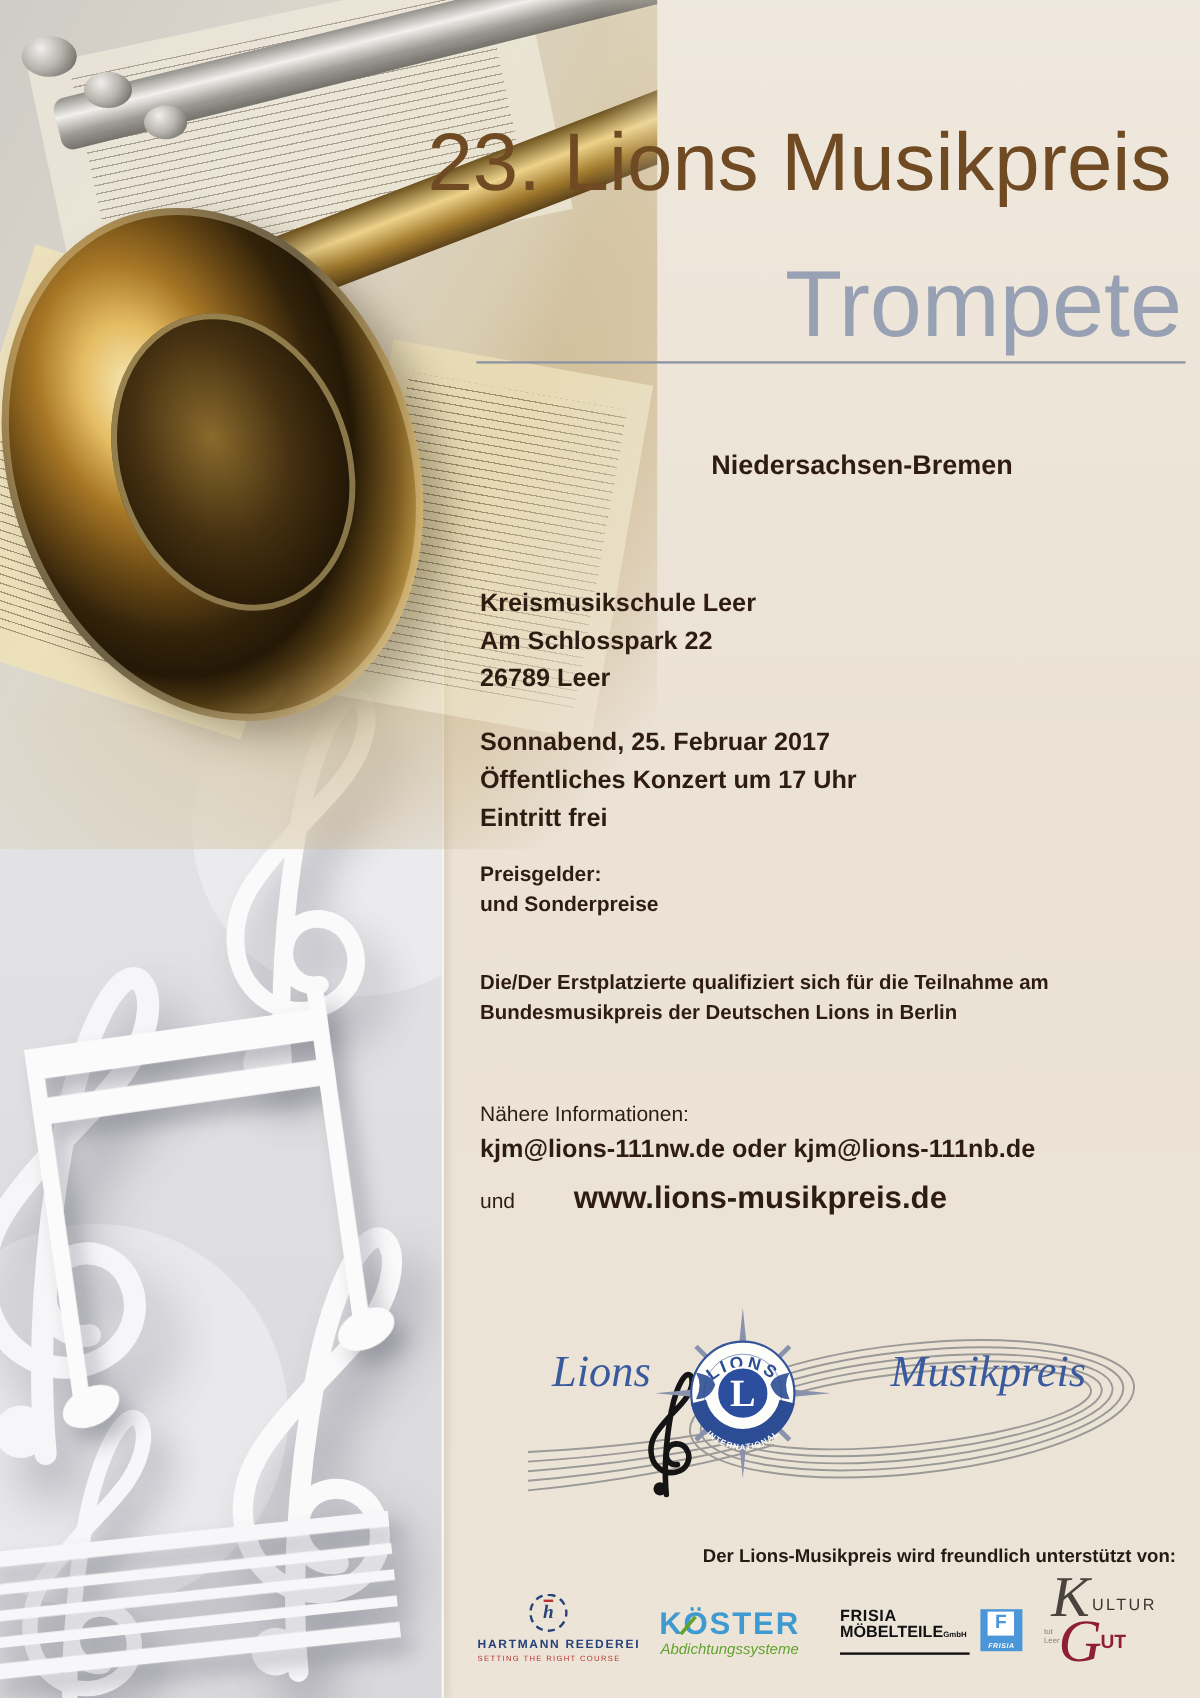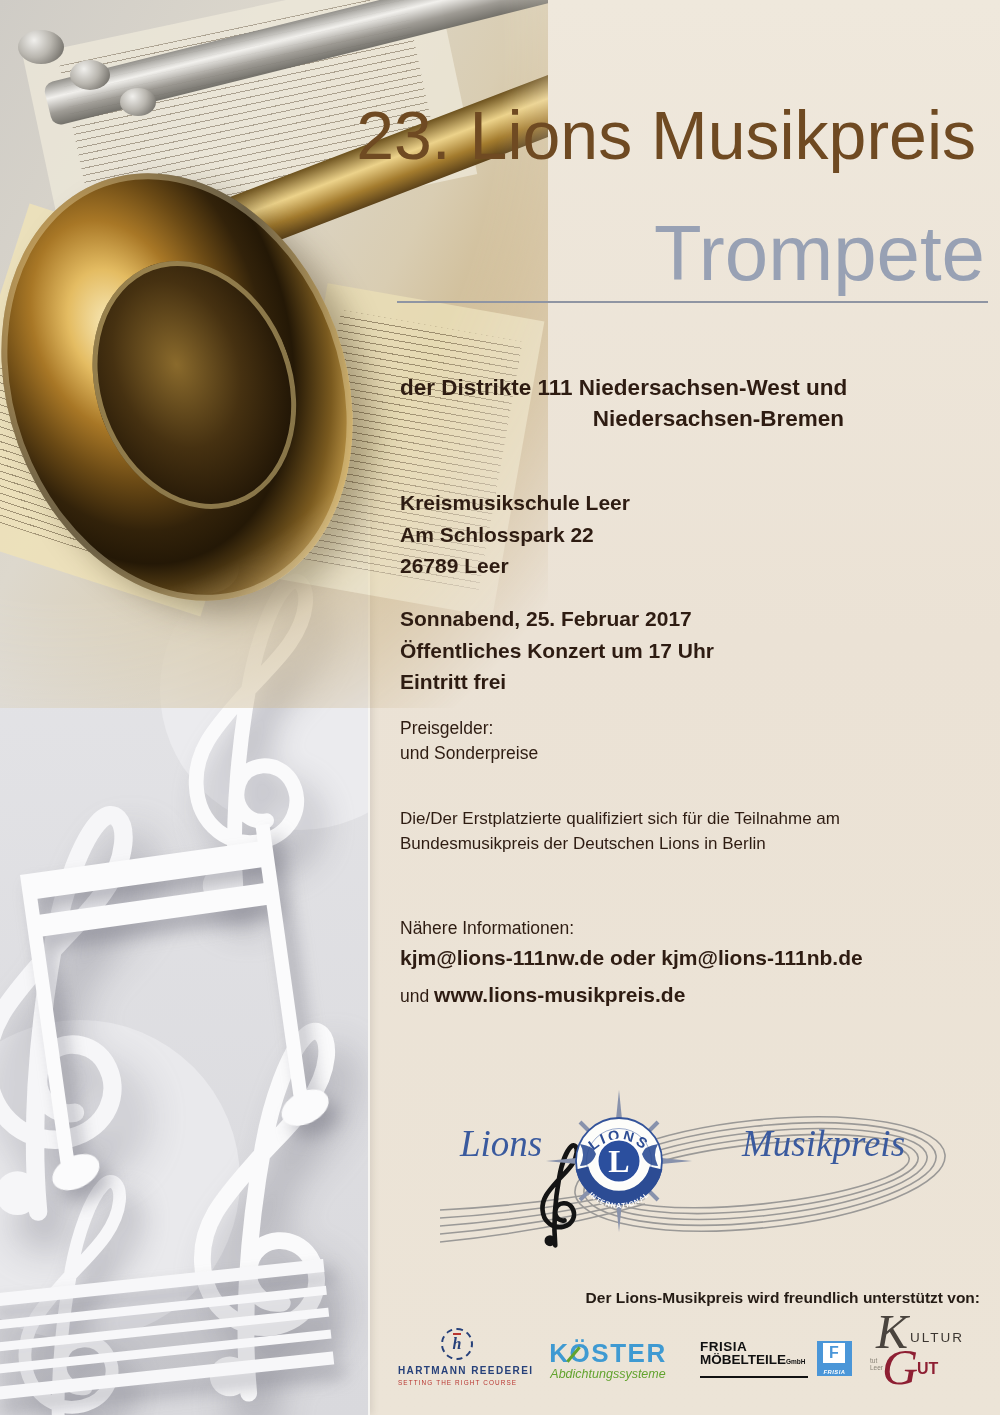--- a/index.html
+++ b/index.html
@@ -51,27 +51,27 @@
     color:#6f4a22;white-space:nowrap;}
   .title2{position:absolute;right:15px;top:208px;font-size:78px;color:#98a1b4;white-space:nowrap;}
   .rule{position:absolute;left:397px;top:301px;width:591px;height:2px;background:#8f95a3;}
   
   .districts{position:absolute;left:400px;top:372px;width:452px;
     font-size:22.5px;font-weight:bold;line-height:31px;}
   .districts .l2{text-align:right;padding-right:8px;}
   .block-bold{position:absolute;left:400px;font-size:21px;font-weight:bold;line-height:31.5px;}
   .venue{top:487px;}
   .event{top:603px;}
-  .block-reg{position:absolute;left:400px;font-size:17.5px;line-height:25px;font-weight:400;}
+  .block-reg{position:absolute;left:400px;font-size:17.5px;line-height:25px;font-weight:700;}
   .prizes{top:716px;}
   .qualifier{top:806px;font-size:17px;}
   .info-head{position:absolute;left:400px;top:918px;font-size:17.5px;}
   .emails{position:absolute;left:400px;top:946px;font-size:21px;font-weight:bold;text-align:right;}
   .webline{position:absolute;left:400px;top:983px;font-size:17.5px;}
-  .webline b{font-size:21px;}
+  .webline b{font-size:26px;margin-left:44px;}
   
   .logo{position:absolute;left:430px;top:1088px;width:520px;height:178px;}
   .logo svg{position:absolute;left:0;top:0;}
   .logo-word{position:absolute;top:34px;font-family:"Liberation Serif","DejaVu Serif",serif;
     font-style:italic;font-size:37px;color:#3a5a9e;}
   .logo-lions{left:30px;}
   .logo-musikpreis{left:312px;}
   
   .supported{position:absolute;left:380px;top:1289px;width:600px;text-align:right;
     font-size:15.5px;font-weight:bold;color:#241b14;}
@@ -170,21 +170,20 @@
     <div class="bell">
         <div class="bell-inner"></div>
       </div>
   </div>
 
   <div class="title1">23. Lions Musikpreis</div>
   <div class="title2">Trompete</div>
   <div class="rule"></div>
 
   <div class="districts">
-    <div class="l1">der Distrikte 111 Niedersachsen-West und</div>
     <div class="l2">Niedersachsen-Bremen</div>
   </div>
 
   <div class="block-bold venue">
     <div>Kreismusikschule Leer</div>
     <div>Am Schlosspark 22</div>
     <div>26789 Leer</div>
   </div>
 
   <div class="block-bold event">

